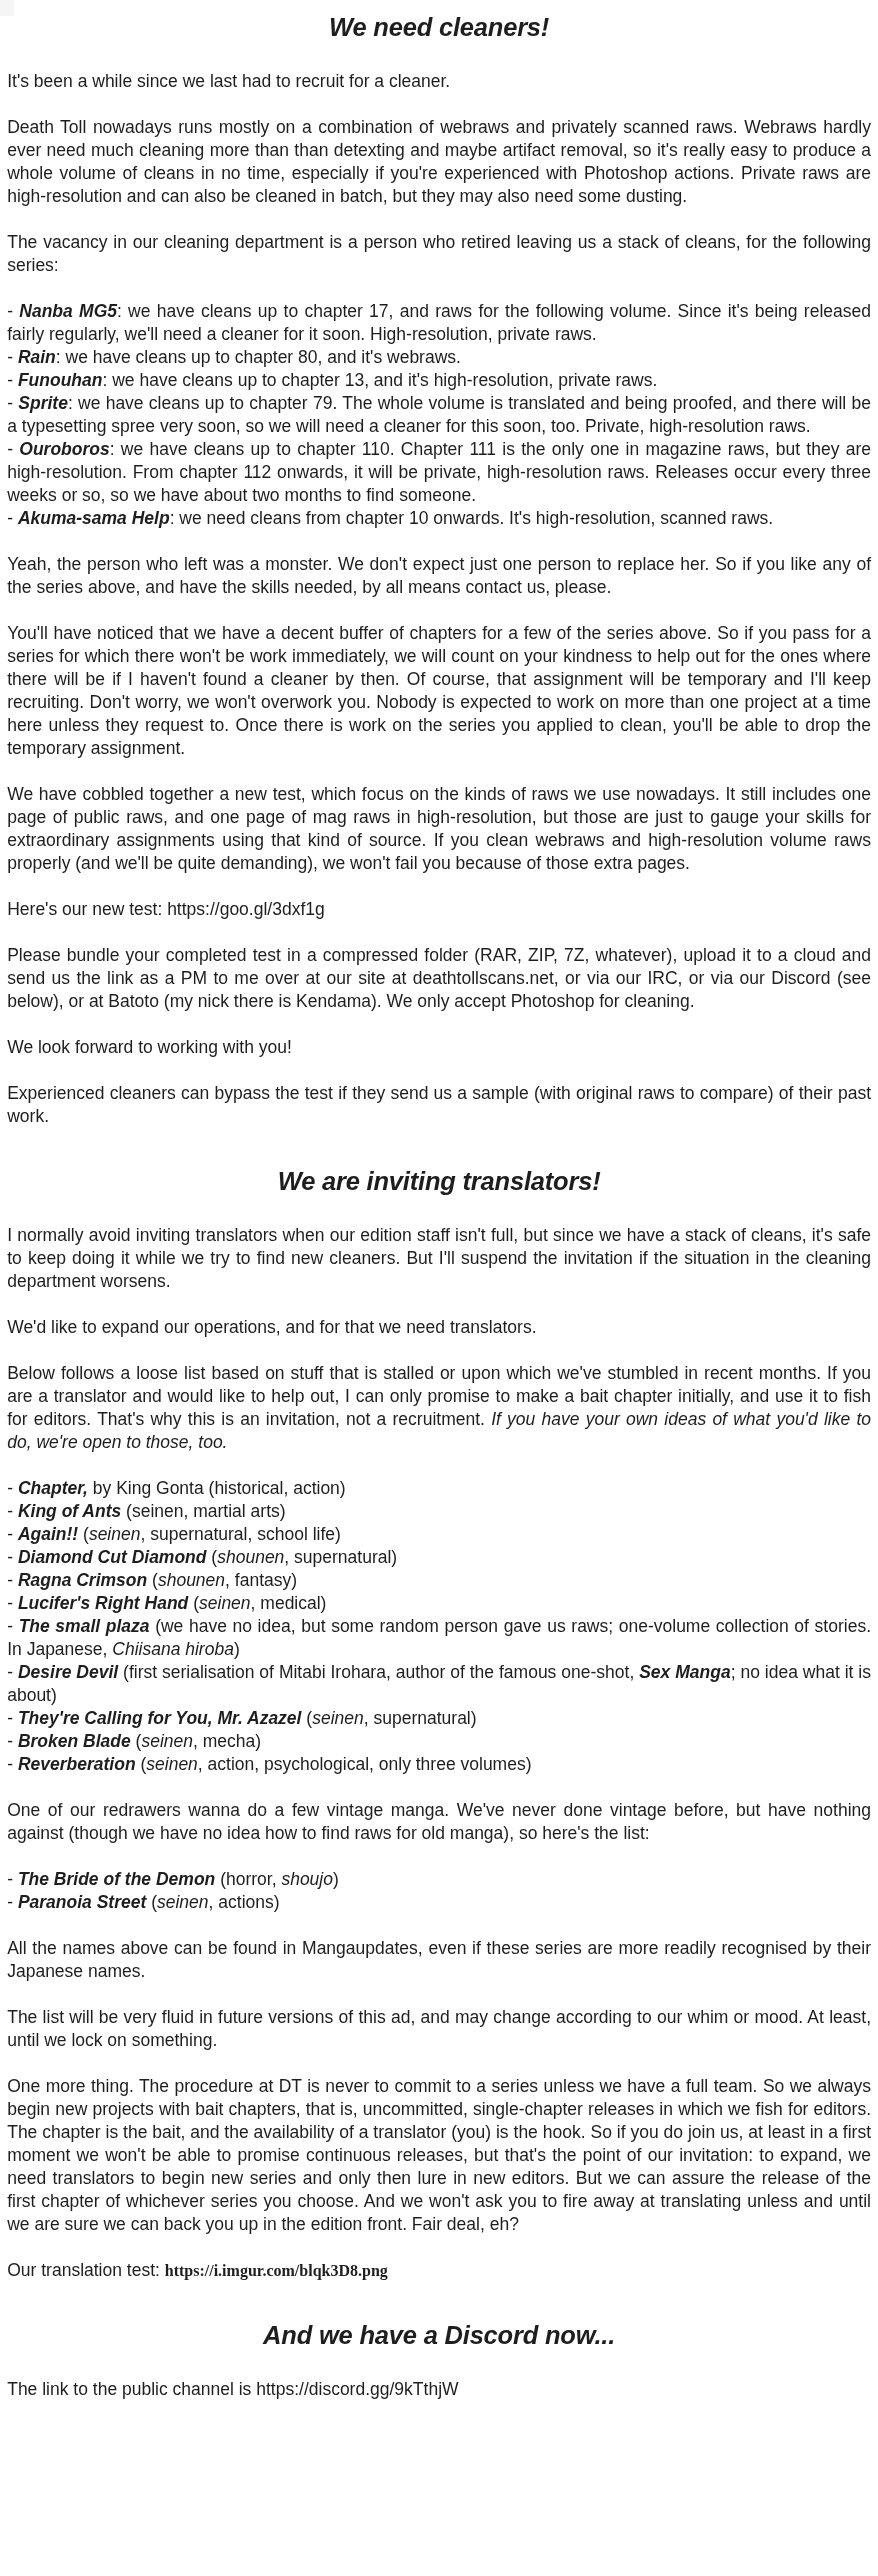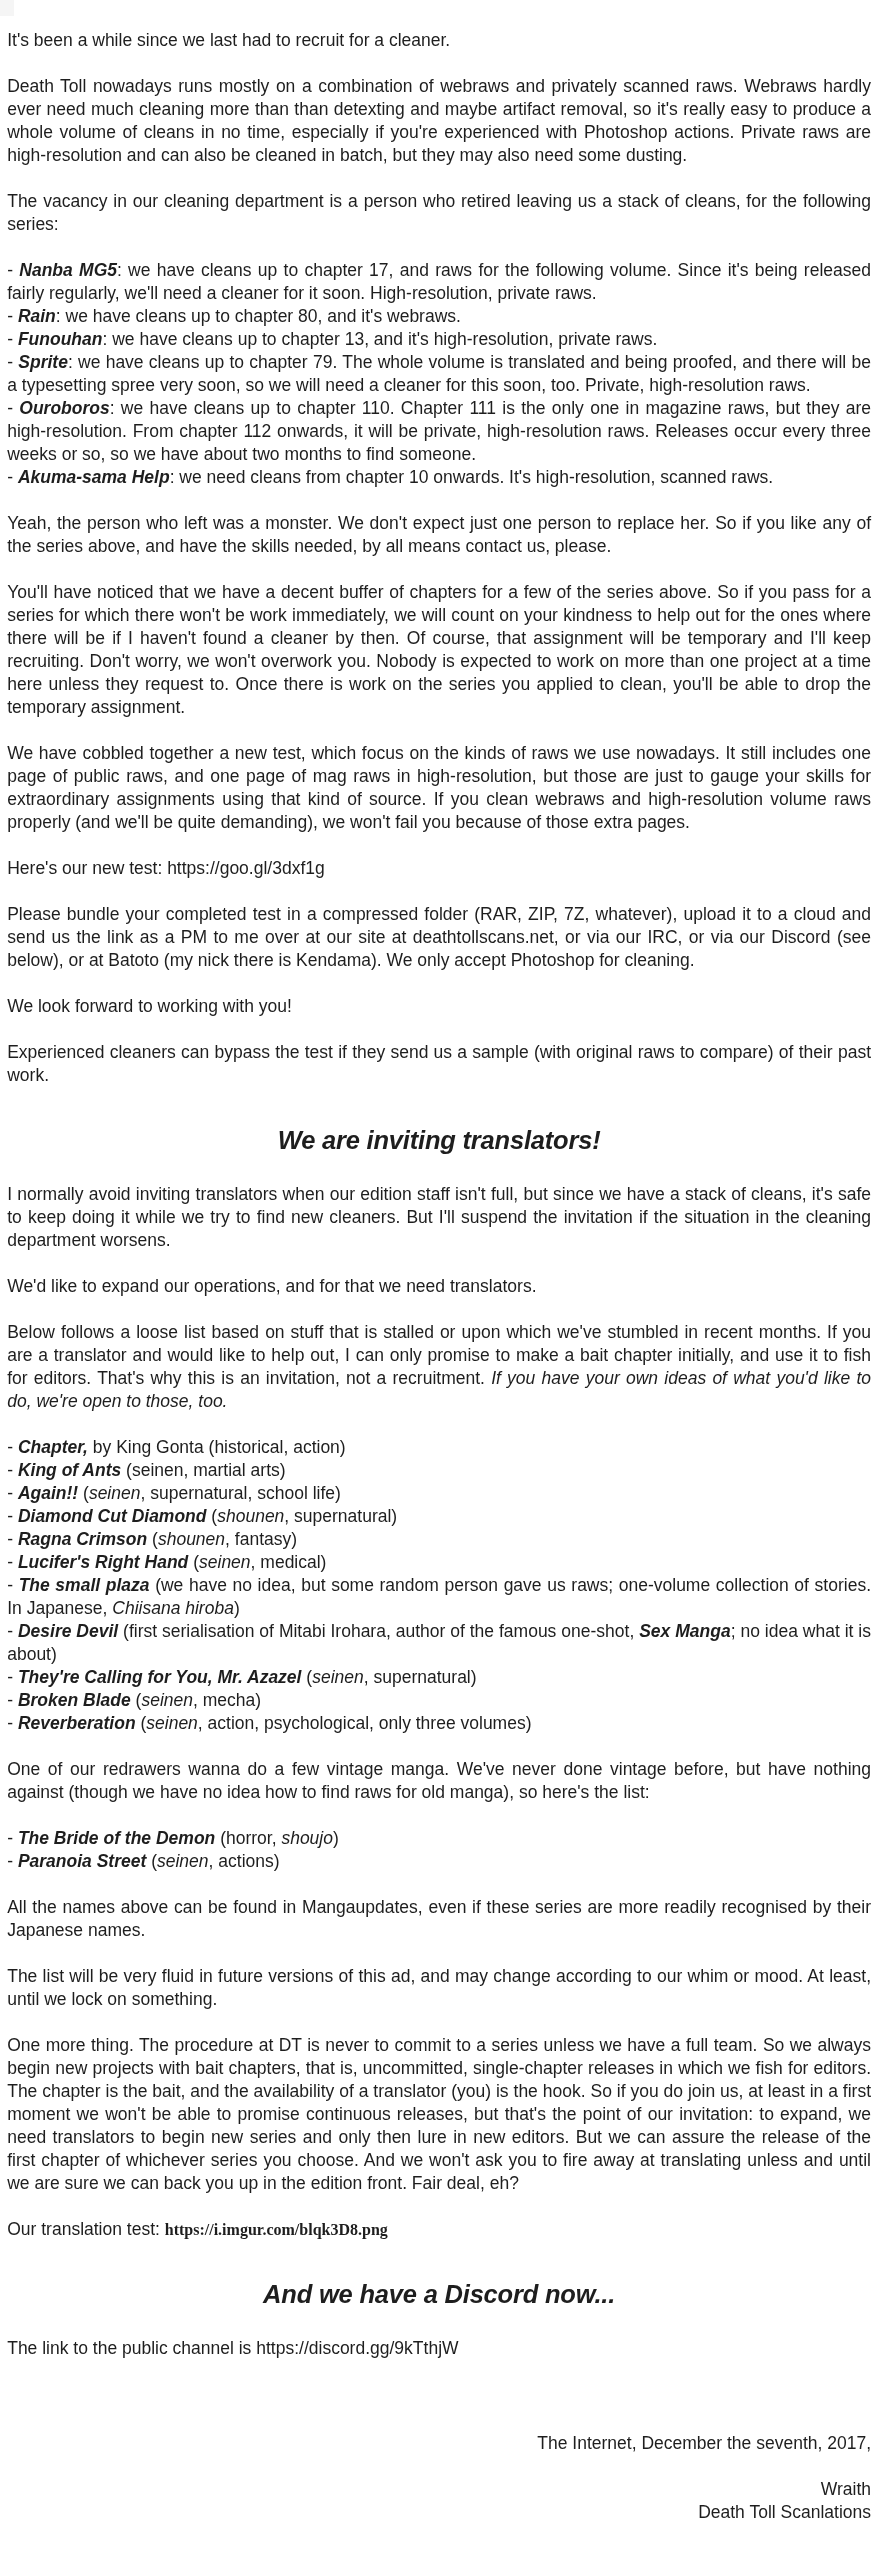--- a/index.html
+++ b/index.html
@@ -54,20 +54,21 @@
   .signature { text-align: right; margin-top: 72px; }
   .signature p { margin: 0; }
   .signature .sig-name { margin-top: 23px; }
 </style>
 </head>
 <body>
 
 <div class="page">
   <div class="corner"></div>
   <main id="doc">
+      <h2 class="heading">We need cleaners!</h2>
       <p class="para"><span class="seg-r">It's been a while since we last had to recruit for a cleaner.</span></p>
       <p class="para"><span class="seg-r">Death Toll nowadays runs mostly on a combination of webraws and privately scanned raws. Webraws hardly ever need much cleaning more than than detexting and maybe artifact removal, so it's really easy to produce a whole volume of cleans in no time, especially if you're experienced with Photoshop actions. Private raws are high-resolution and can also be cleaned in batch, but they may also need some dusting.</span></p>
       <p class="para"><span class="seg-r">The vacancy in our cleaning department is a person who retired leaving us a stack of cleans, for the following series:</span></p>
       <div class="list">
         <div class="li"><span class="seg-r">- </span><span class="seg-bi">Nanba MG5</span><span class="seg-r">: we have cleans up to chapter 17, and raws for the following volume. Since it's being released fairly regularly, we'll need a cleaner for it soon. High-resolution, private raws.</span></div>
         <div class="li"><span class="seg-r">- </span><span class="seg-bi">Rain</span><span class="seg-r">: we have cleans up to chapter 80, and it's webraws.</span></div>
         <div class="li"><span class="seg-r">- </span><span class="seg-bi">Funouhan</span><span class="seg-r">: we have cleans up to chapter 13, and it's high-resolution, private raws.</span></div>
         <div class="li"><span class="seg-r">- </span><span class="seg-bi">Sprite</span><span class="seg-r">: we have cleans up to chapter 79. The whole volume is translated and being proofed, and there will be a typesetting spree very soon, so we will need a cleaner for this soon, too. Private, high-resolution raws.</span></div>
         <div class="li"><span class="seg-r">- </span><span class="seg-bi">Ouroboros</span><span class="seg-r">: we have cleans up to chapter 110. Chapter 111 is the only one in magazine raws, but they are high-resolution. From chapter 112 onwards, it will be private, high-resolution raws. Releases occur every three weeks or so, so we have about two months to find someone.</span></div>
         <div class="li"><span class="seg-r">- </span><span class="seg-bi">Akuma-sama Help</span><span class="seg-r">: we need cleans from chapter 10 onwards. It's high-resolution, scanned raws.</span></div>
@@ -101,19 +102,14 @@
         <div class="li"><span class="seg-r">- </span><span class="seg-bi">The Bride of the Demon</span><span class="seg-r"> (horror, </span><span class="seg-i">shoujo</span><span class="seg-r">)</span></div>
         <div class="li"><span class="seg-r">- </span><span class="seg-bi">Paranoia Street</span><span class="seg-r"> (</span><span class="seg-i">seinen</span><span class="seg-r">, actions)</span></div>
       </div>
       <p class="para"><span class="seg-r">All the names above can be found in Mangaupdates, even if these series are more readily recognised by their Japanese names.</span></p>
       <p class="para"><span class="seg-r">The list will be very fluid in future versions of this ad, and may change according to our whim or mood. At least, until we lock on something.</span></p>
       <p class="para"><span class="seg-r">One more thing. The procedure at DT is never to commit to a series unless we have a full team. So we always begin new projects with bait chapters, that is, uncommitted, single-chapter releases in which we fish for editors. The chapter is the bait, and the availability of a translator (you) is the hook. So if you do join us, at least in a first moment we won't be able to promise continuous releases, but that's the point of our invitation: to expand, we need translators to begin new series and only then lure in new editors. But we can assure the release of the first chapter of whichever series you choose. And we won't ask you to fire away at translating unless and until we are sure we can back you up in the edition front. Fair deal, eh?</span></p>
       <p class="para"><span class="seg-r">Our translation test: </span><span class="seg-mono">https://i.imgur.com/blqk3D8.png</span></p>
       <h2 class="heading">And we have a Discord now...</h2>
       <p class="para"><span class="seg-r">The link to the public channel is </span><span class="seg-r">https://discord.gg/9kTthjW</span></p>
     </main>
-  <div class="signature">
-    <p>The Internet, December the seventh, 2017,</p>
-    <p class="sig-name">Wraith</p>
-    <p>Death Toll Scanlations</p>
-  </div>
 </div>
 
 
 </body></html>

